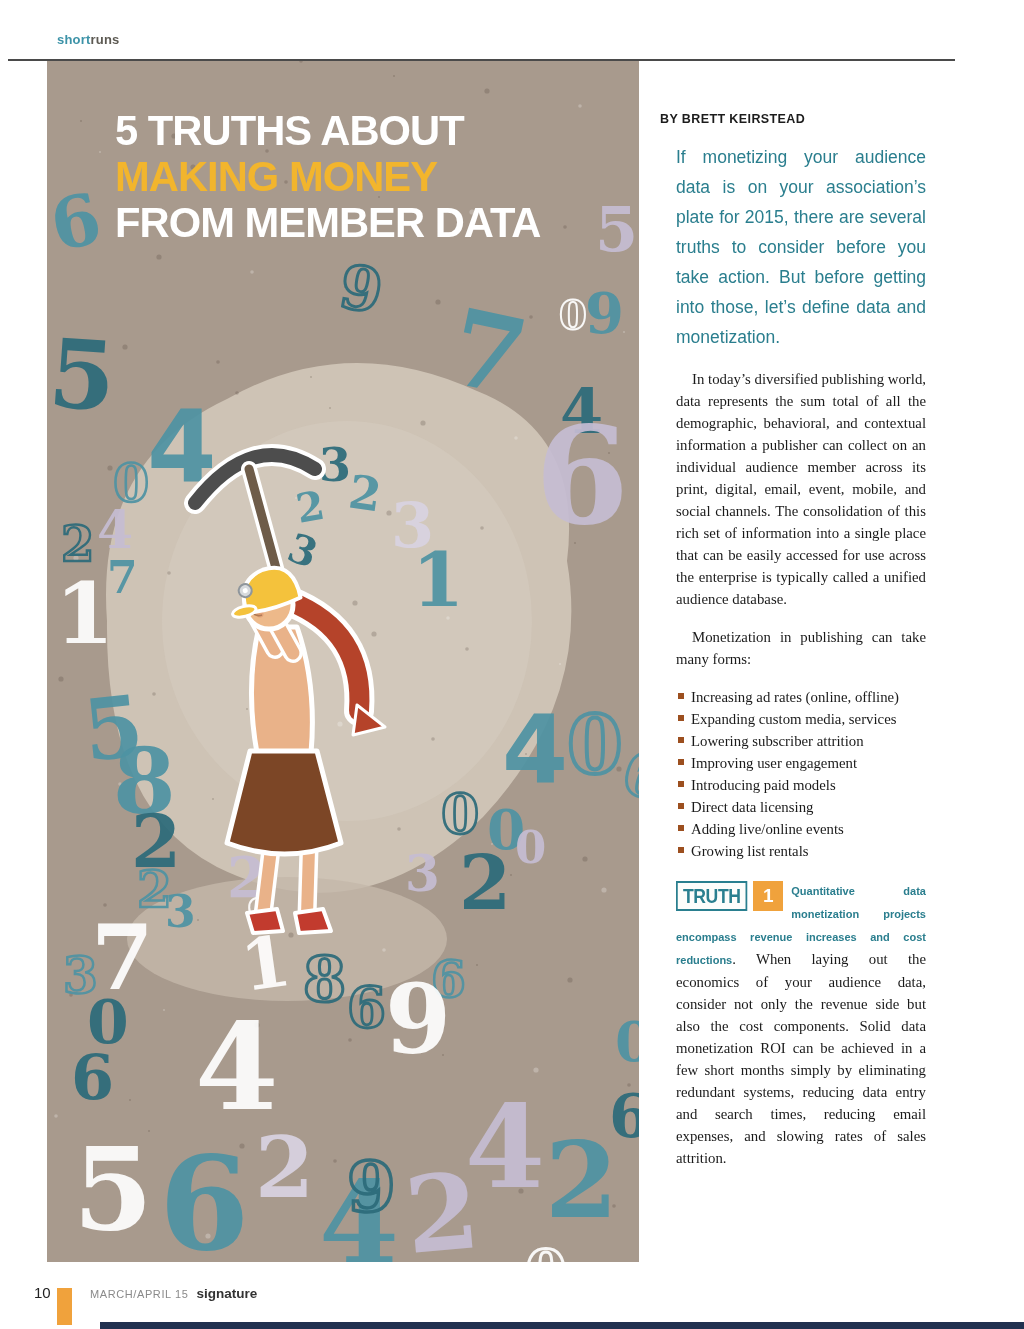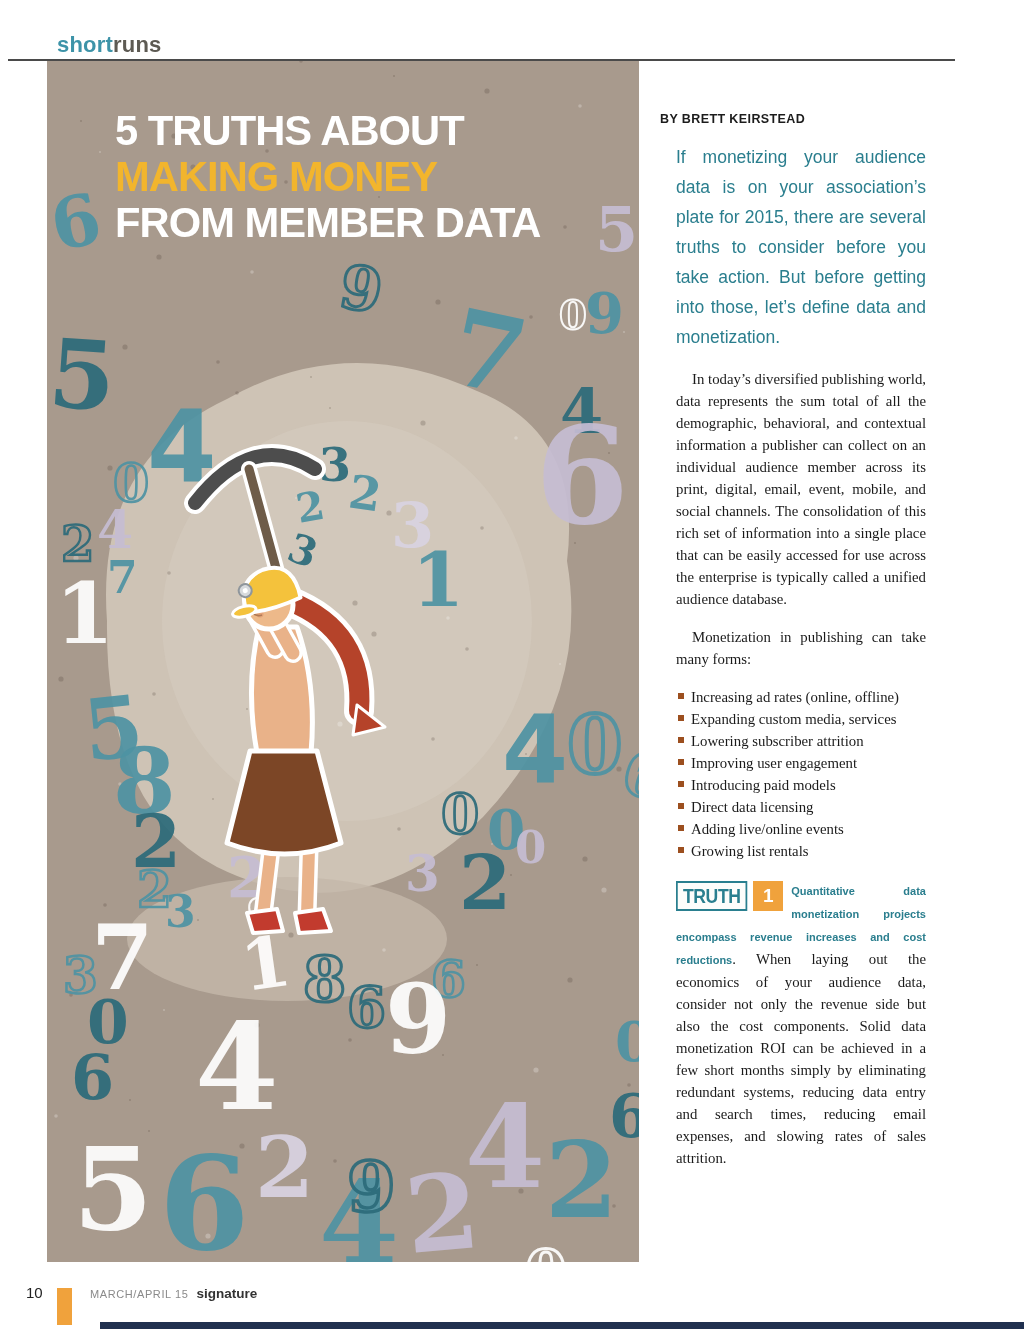--- a/index.html
+++ b/index.html
@@ -4,21 +4,21 @@
 <style>
   * { box-sizing: border-box; }
   html,body { margin:0; padding:0; }
   body {
     width:1024px; height:1329px; position:relative;
     background:#ffffff; overflow:hidden;
     font-family:"Liberation Sans", sans-serif;
   }
 
   
-  .header-brand { position:absolute; top:32px; left:57px; font-size:22px; font-weight:bold; letter-spacing:0.2px; }
+  .header-brand { position:absolute; top:32px; left:57px; font-size:13px; font-weight:bold; letter-spacing:0.2px; }
   .brand-teal { color:#3d93a8; }
   .brand-dark { color:#5d5a53; }
   .header-rule { position:absolute; top:59px; left:8px; right:69px; height:2px; background:#4a4a4a; }
 
   
   .illustration { position:absolute; left:47px; top:61px; width:592px; height:1201px; background:#a89a8d; overflow:hidden; }
   .illustration svg { position:absolute; left:0; top:0; }
   .title-overlay {
     position:absolute; left:68px; top:46px; z-index:5;
     font-weight:bold; font-size:43px; line-height:1.07; letter-spacing:-1px;
@@ -55,21 +55,21 @@
     transform:scaleX(0.88); transform-origin:left center; background:#fdfdfb;
   }
   .truth-num {
     display:inline-flex; align-items:center; justify-content:center;
     width:30px; height:30px; margin-left:-4px; background:#f0a23c; color:#ffffff;
     font-weight:bold; font-size:19px; font-family:"Liberation Sans", sans-serif;
   }
   .truth-heading { font-family:"Liberation Sans", sans-serif; font-weight:bold; color:#2a7e8e; font-size:11px; }
 
   
-  .page-num { position:absolute; left:26px; top:1284px; font-size:15px; color:#222222; }
+  .page-num { position:absolute; left:34px; top:1284px; font-size:15px; color:#222222; }
   .footer-bar { position:absolute; left:57px; top:1288px; width:15px; height:37px; background:#f0a23c; }
   .footer-text { position:absolute; left:90px; top:1286px; font-size:11px; color:#8a8a8a; letter-spacing:0.6px; }
   .footer-mag { font-size:13.5px; font-weight:bold; color:#333333; letter-spacing:0; margin-left:8px; }
   .bottom-edge { position:absolute; left:100px; right:0; bottom:0; height:7px; background:#20304f; }
 </style>
 </head>
 <body>
 
 <div class="header-brand">
   <span class="brand-teal">short</span><span class="brand-dark">runs</span>

